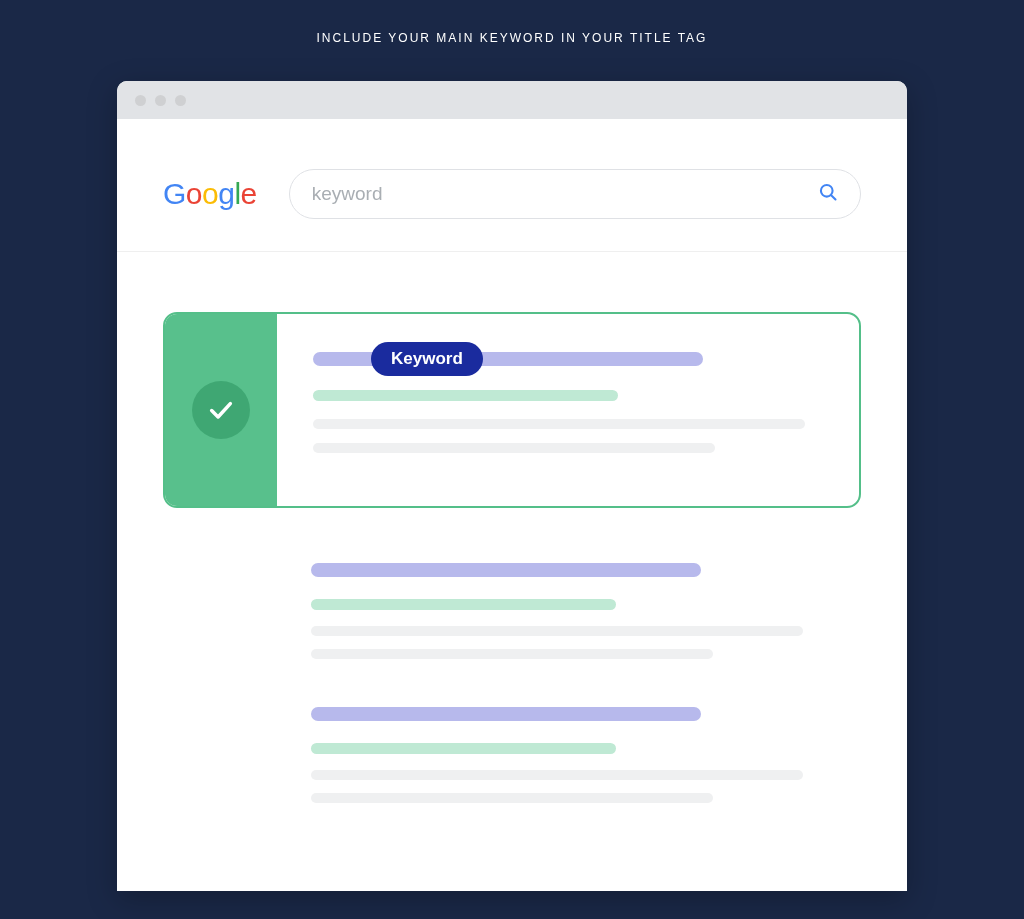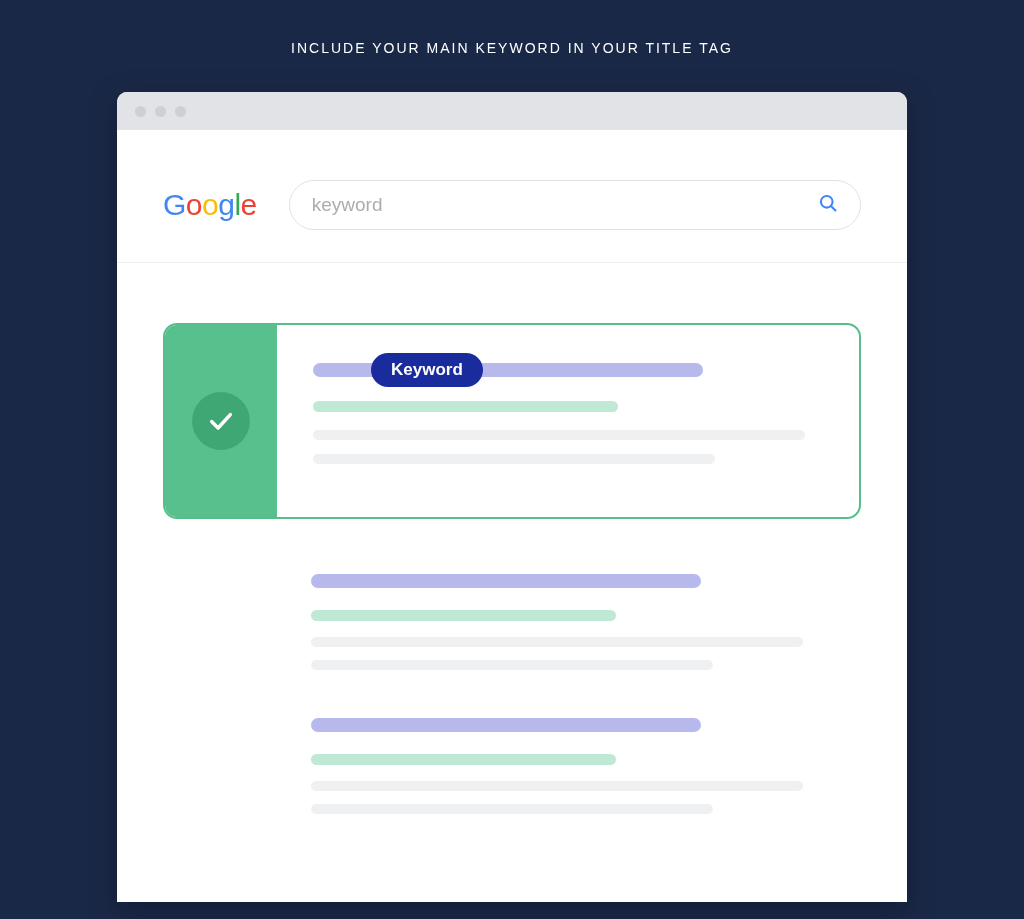--- a/index.html
+++ b/index.html
@@ -7,24 +7,24 @@
     background: #1a2847;
     width: 1024px;
     height: 919px;
     font-family: -apple-system, BlinkMacSystemFont, "Segoe UI", Arial, sans-serif;
     overflow: hidden;
     position: relative;
   }
   .page-title {
     color: #ffffff;
     text-align: center;
-    font-size: 14px;
+    font-size: 12px;
     letter-spacing: 2px;
     font-weight: 400;
-    padding-top: 40px;
+    padding-top: 31px;
   }
   .browser-window {
     width: 790px;
     margin: 36px auto 0 auto;
     background: #ffffff;
     border-radius: 10px 10px 0 0;
     box-shadow: 0 8px 30px rgba(0,0,0,0.25);
     overflow: hidden;
   }
   .browser-chrome {

